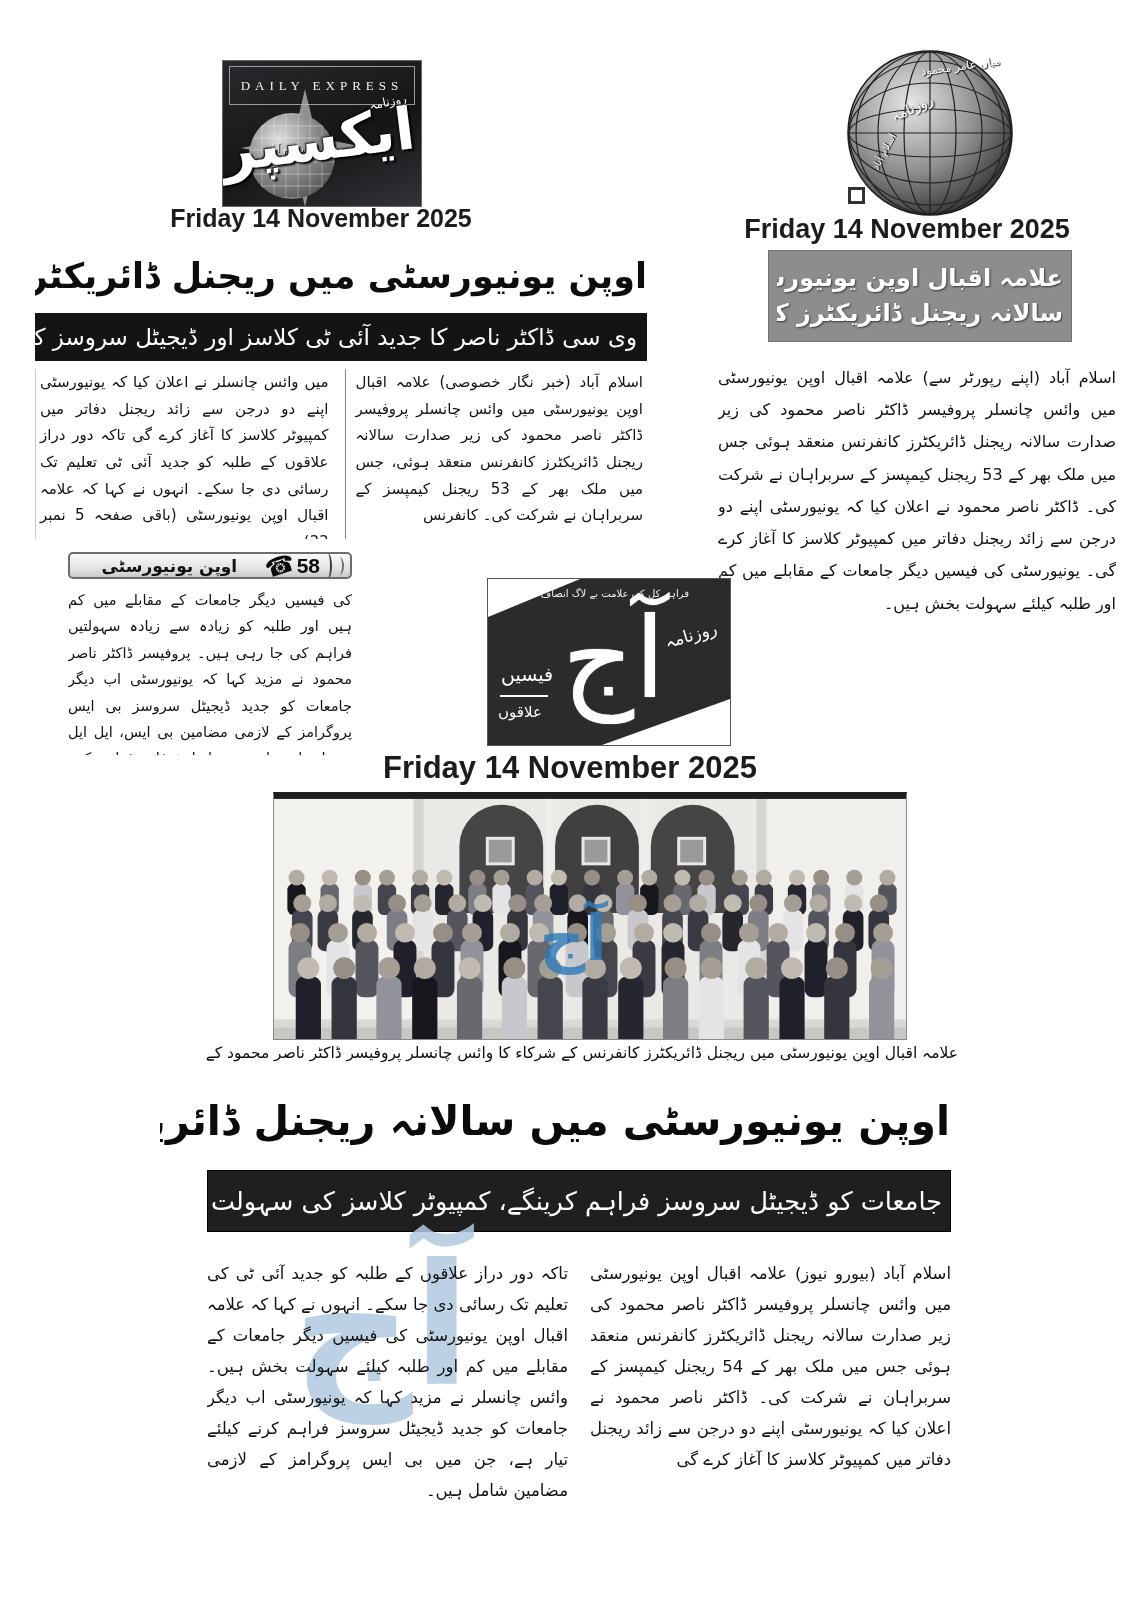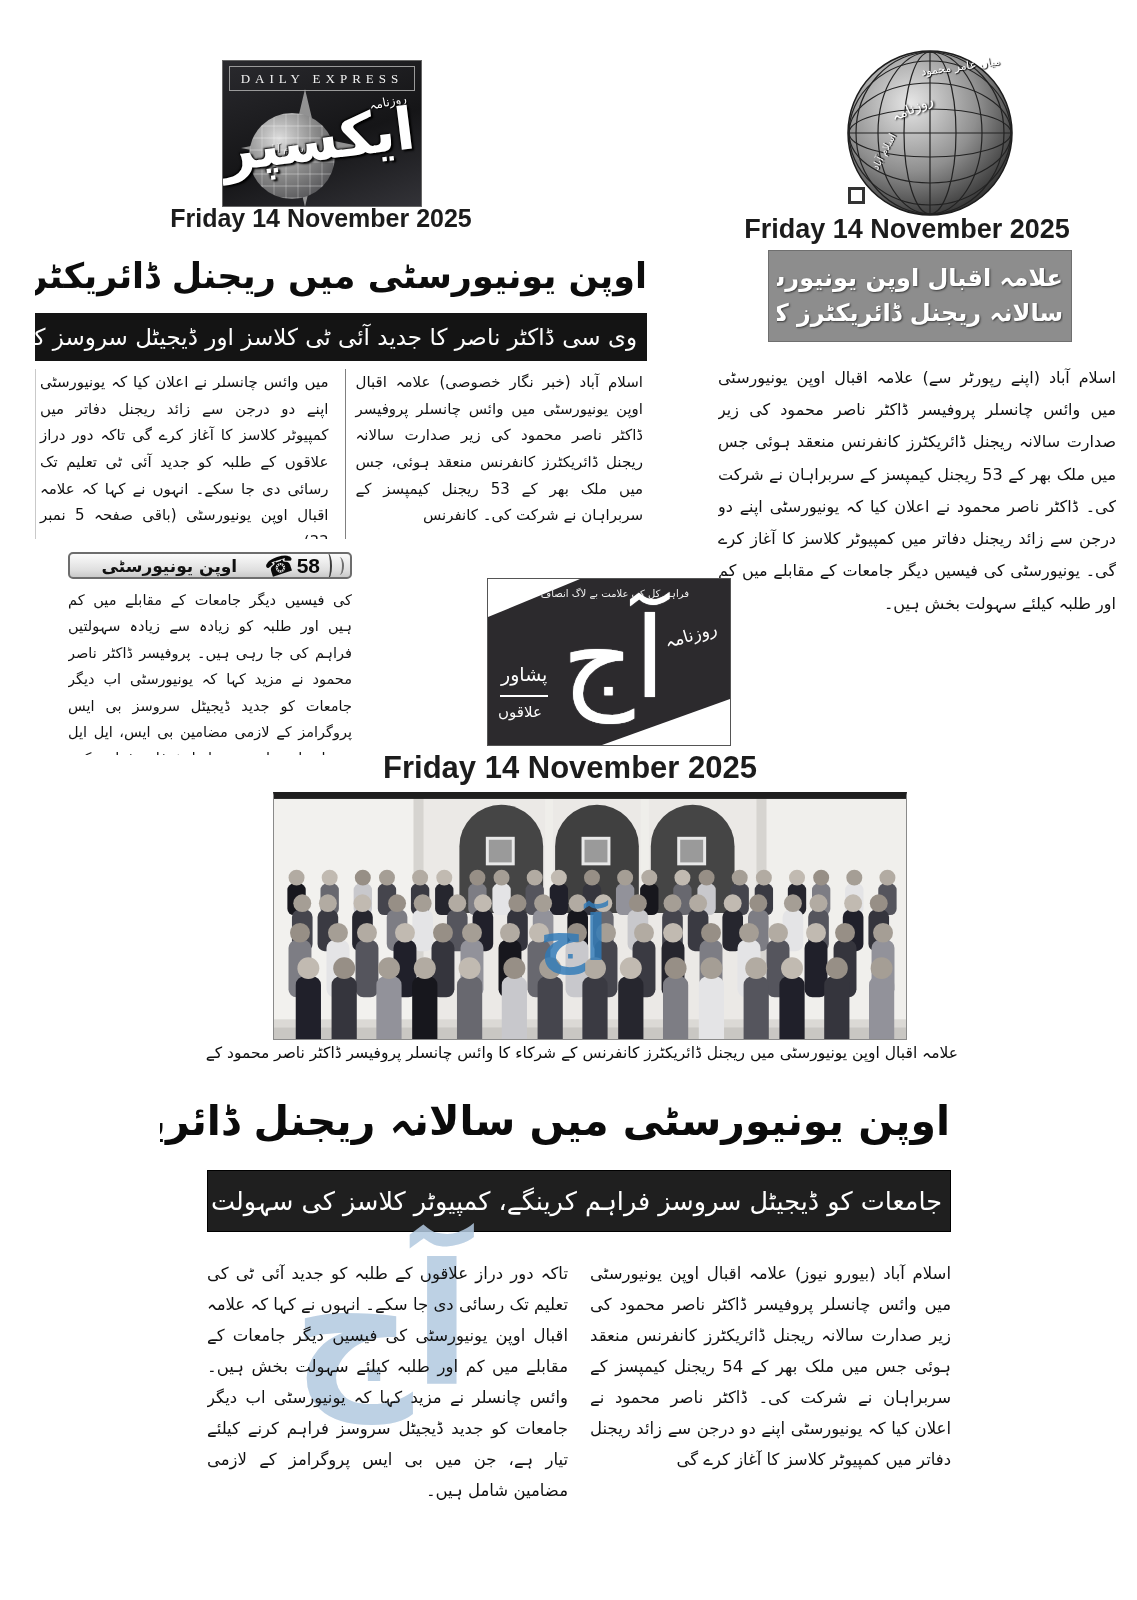--- a/index.html
+++ b/index.html
@@ -19,21 +19,21 @@
   .nowrap { white-space: nowrap; overflow: hidden; }
   .date-line {
     font-family:"Liberation Sans", sans-serif;
     font-weight: bold; color:#1c1c1c; text-align:center;
   }
 
   
   .exp-logo { left:222px; top:60px; width:200px; height:147px;
     background:linear-gradient(160deg,#2a2a2e 0%,#151517 55%,#333338 100%);
     border:1px solid #666; overflow:hidden; }
-  .exp-top { margin:5px 6px 0 6px; height:25px; border:1px solid #9a9a9a;
+  .exp-top { margin:5px 6px 0 6px; height:39px; border:1px solid #9a9a9a;
     display:flex; align-items:center; justify-content:center;
     font-family:"Liberation Serif", serif; font-size:13px; letter-spacing:5px;
     color:#f2f2f2; }
   .exp-star { position:absolute; left:18px; top:28px; width:128px; height:118px;
     background:#b9b9b9; opacity:.75;
     clip-path:polygon(50% 0,59% 41%,100% 50%,59% 59%,50% 100%,41% 59%,0 50%,41% 41%); }
   .exp-globe { position:absolute; left:26px; top:52px; width:86px; height:86px; border-radius:50%;
     background:
       repeating-linear-gradient(0deg, rgba(255,255,255,.18) 0 2px, transparent 2px 12px),
       repeating-linear-gradient(90deg, rgba(255,255,255,.14) 0 2px, transparent 2px 12px),
@@ -204,21 +204,21 @@
     </div>
     <div class="dunya-body urdu just">اسلام آباد (اپنے رپورٹر سے) علامہ اقبال اوپن یونیورسٹی میں وائس چانسلر پروفیسر ڈاکٹر ناصر محمود کی زیر صدارت سالانہ ریجنل ڈائریکٹرز کانفرنس منعقد ہوئی جس میں ملک بھر کے 53 ریجنل کیمپسز کے سربراہان نے شرکت کی۔ ڈاکٹر ناصر محمود نے اعلان کیا کہ یونیورسٹی اپنے دو درجن سے زائد ریجنل دفاتر میں کمپیوٹر کلاسز کا آغاز کرے گی۔ یونیورسٹی کی فیسیں دیگر جامعات کے مقابلے میں کم اور طلبہ کیلئے سہولت بخش ہیں۔</div>
   </div>
 
   <div class="abs aaj-logo">
     <div class="aaj-corner-tl"></div>
     <div class="aaj-corner-br"></div>
     <div class="aaj-tagline">فراہم کل کی علامت بے لاگ انصاف</div>
     <div class="aaj-daily">روزنامہ</div>
     <div class="aaj-main">آج</div>
-    <div class="aaj-city">پشاور</div>
+    <div class="aaj-city">فیسیں</div>
     <div class="aaj-rule"></div>
     <div class="aaj-country">علاقوں</div>
   </div>
   <div class="abs date-line aaj-date">Friday 14 November 2025</div>
 
   <div class="abs photo">
     <svg viewBox="0 0 634 248" preserveAspectRatio="none">
       <rect x="0" y="0" width="634" height="248" fill="#ebe9e6"></rect>
       <rect x="0" y="0" width="140" height="248" fill="#f2f1ee"></rect>
       <rect x="494" y="0" width="140" height="248" fill="#f0efec"></rect>

